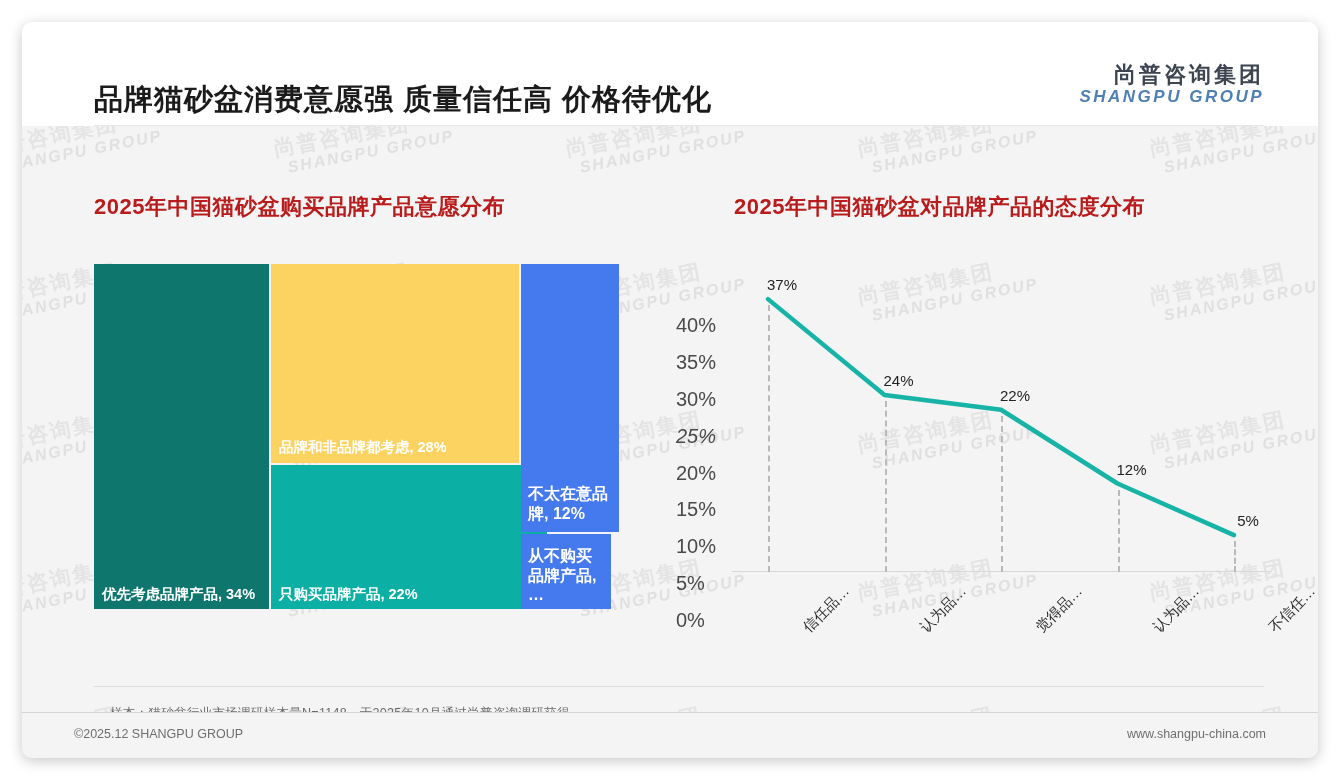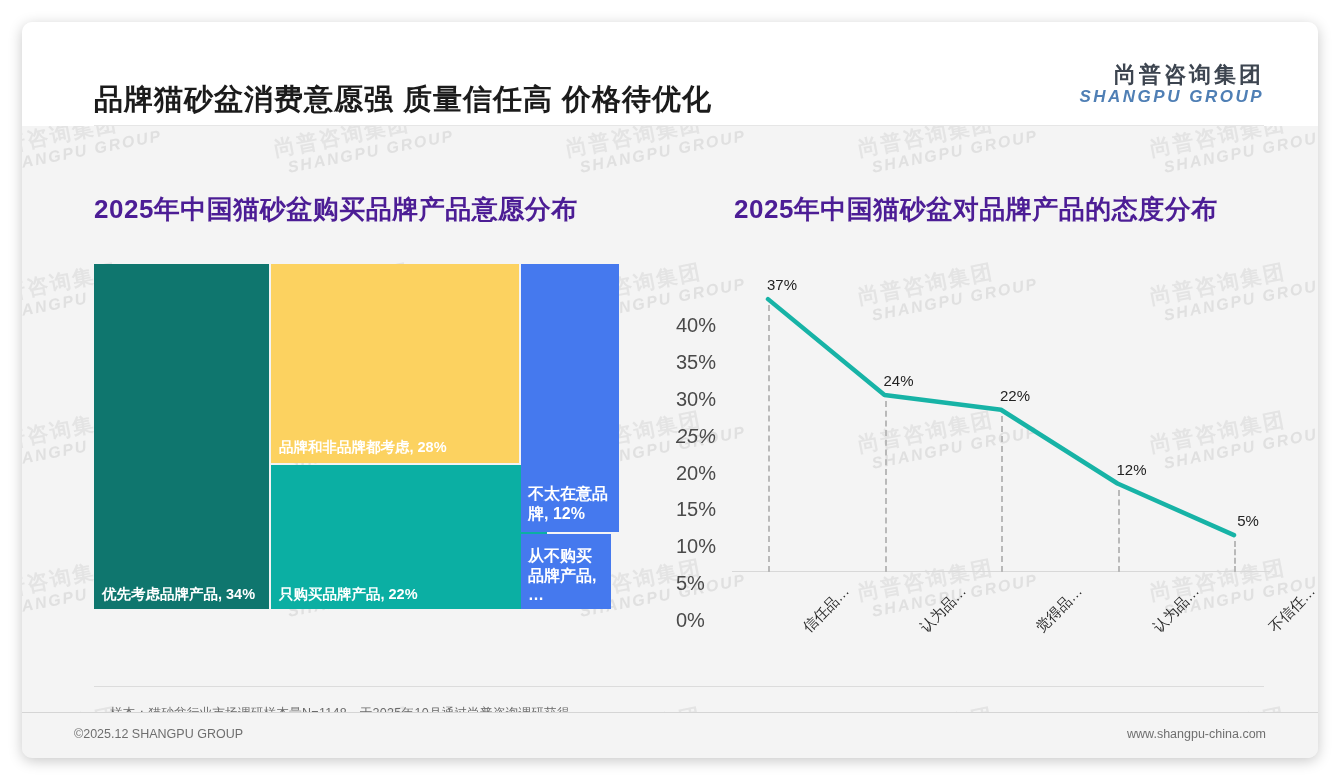--- a/index.html
+++ b/index.html
@@ -89,23 +89,23 @@
   #header-rule {
     position: absolute;
     left: 72px; right: 54px; top: 103px;
     height: 1px;
     background: #e6e6e6;
     z-index: 4;
   }
   
   .panel-title {
     position: absolute;
-    font-size: 26px;
-    font-weight: 700;
-    color: #4c1d95;
+    font-size: 22px;
+    font-weight: 700;
+    color: #b91c1c;
     letter-spacing: 0.5px;
     white-space: nowrap;
     z-index: 3;
   }
   #treemap-title { left: 72px; top: 170px; }
   #line-title    { left: 712px; top: 170px; }
 
   
   #treemap {
     position: absolute;

